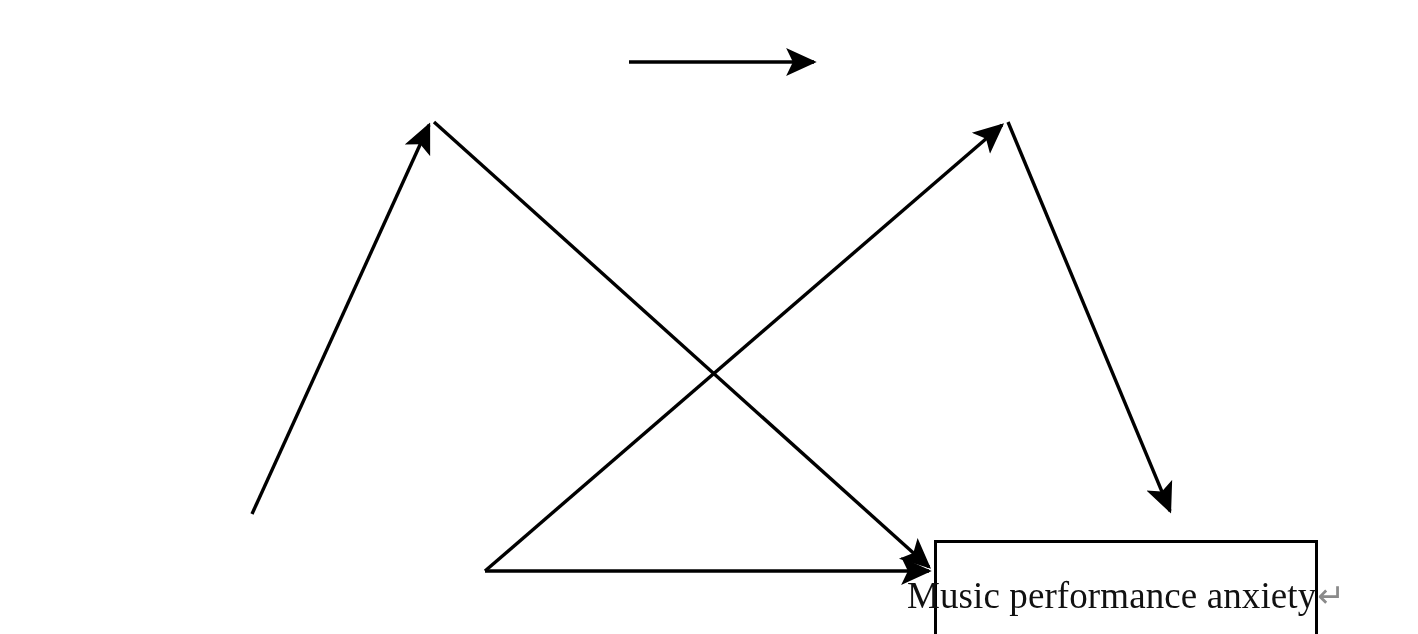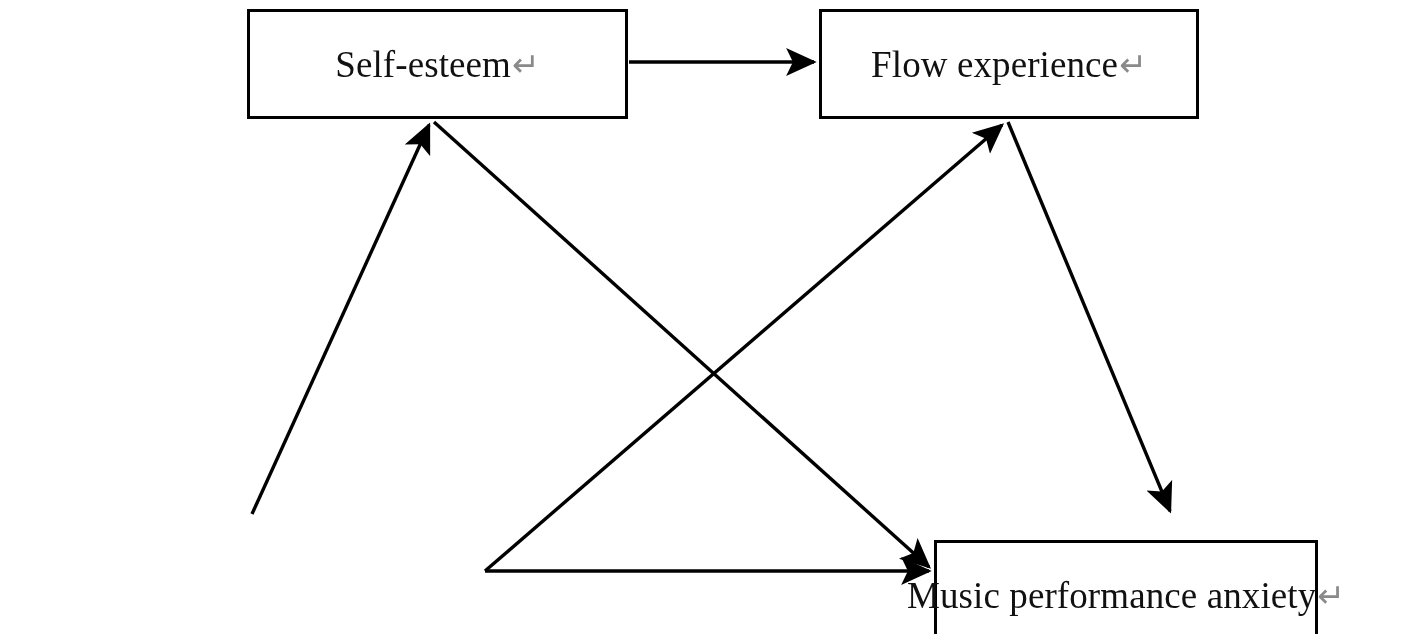--- a/index.html
+++ b/index.html
@@ -70,26 +70,20 @@
 
     <line x1="485" y1="571" x2="1002" y2="125" stroke="#000000" stroke-width="3.4" marker-end="url(#ah)"></line>
 
     <line x1="485" y1="571" x2="929" y2="571" stroke="#000000" stroke-width="3.4" marker-end="url(#ah)"></line>
 
     <line x1="434" y1="122" x2="929" y2="567" stroke="#000000" stroke-width="3.4" marker-end="url(#ah)"></line>
 
     <line x1="1008" y1="122" x2="1170" y2="511" stroke="#000000" stroke-width="3.4" marker-end="url(#ah)"></line>
   </svg>
 
-  <div class="node-box" id="box-self-esteem">
-    <span class="node-label"><span>Self-esteem</span><span class="pilcrow">↵</span></span>
-  </div>
 
-  <div class="node-box" id="box-flow">
-    <span class="node-label"><span>Flow experience</span><span class="pilcrow">↵</span></span>
-  </div>
 
 
   <div class="node-box" id="box-mpa">
     <span class="node-label"><span>Music performance anxiety</span><span class="pilcrow">↵</span></span>
   </div>
 
 </div>
 
 </body></html>

